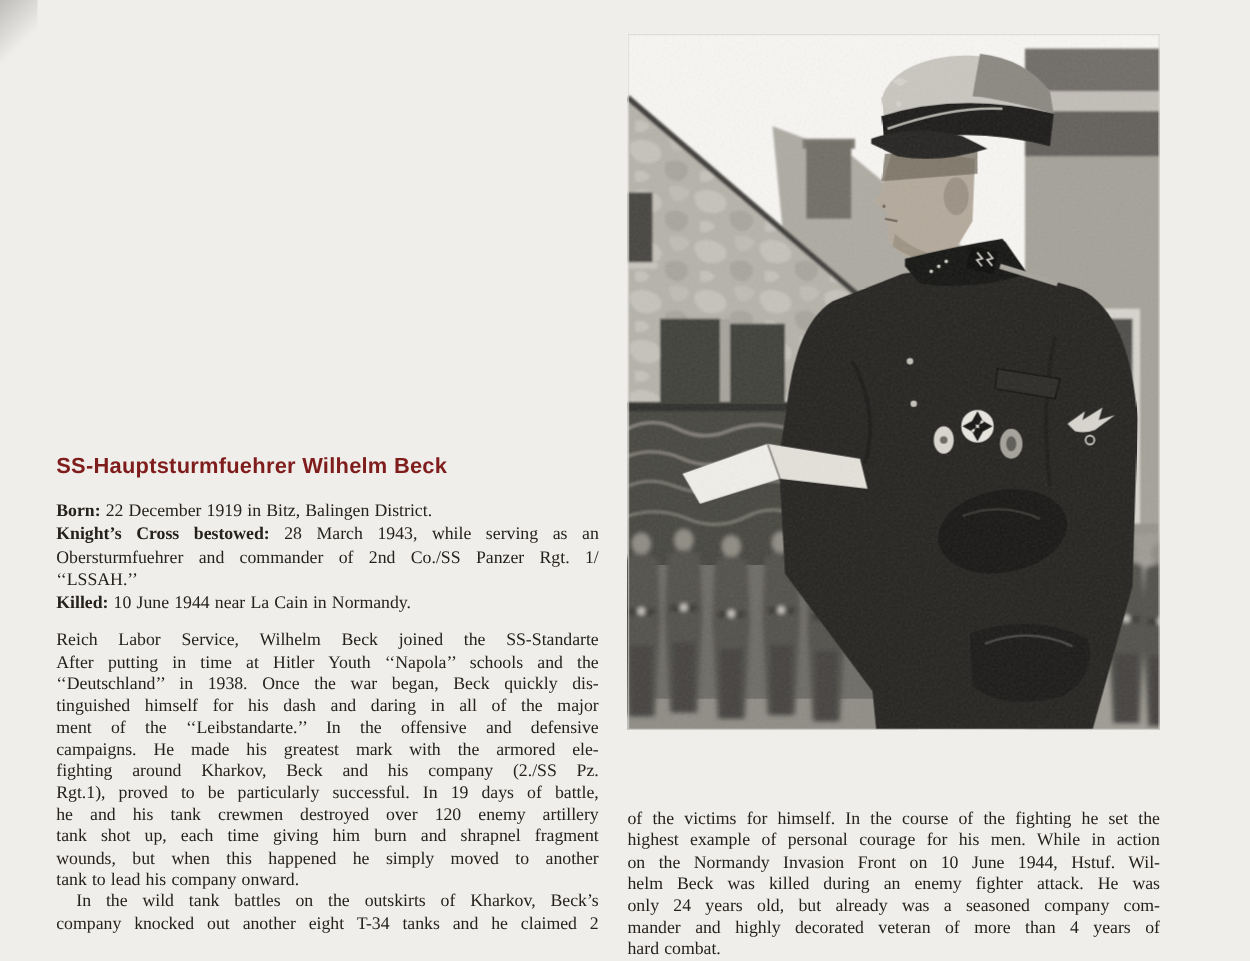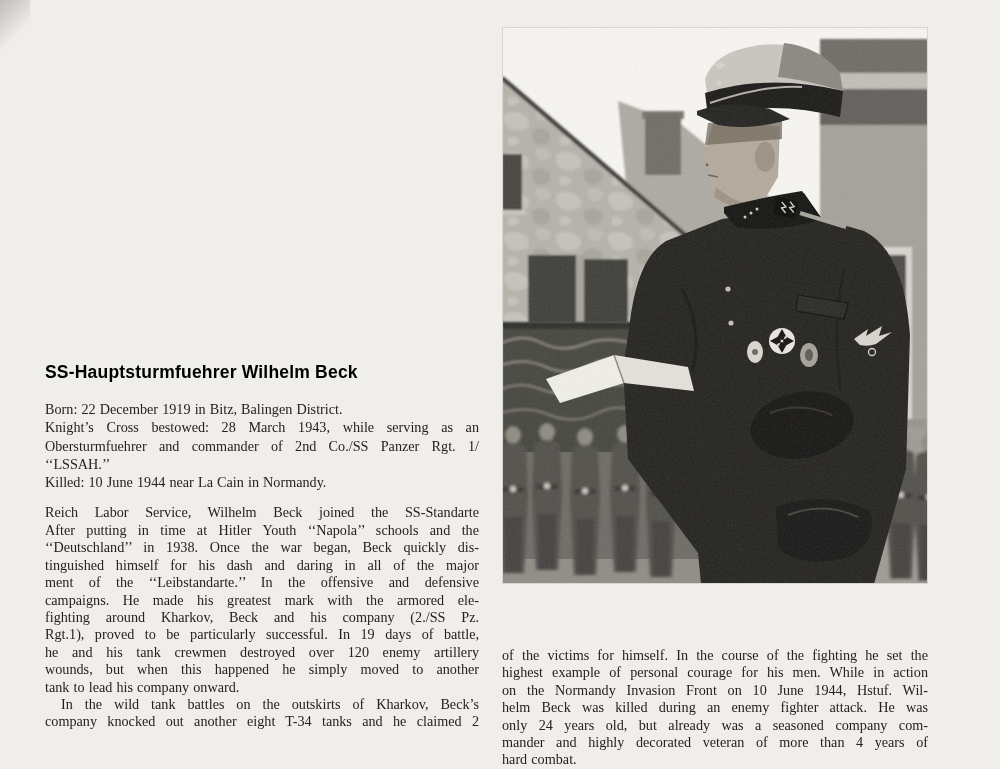--- a/index.html
+++ b/index.html
@@ -10,30 +10,30 @@
     color:#25221e;
   }
   .corner-smudge{
     position:absolute;left:0;top:0;width:30px;height:52px;
     background:linear-gradient(135deg,rgba(88,86,82,.32),rgba(88,86,82,0) 65%);
   }
   #left-col{position:absolute;left:45px;top:363px;width:434px;}
   #right-col{position:absolute;left:502px;top:647px;width:426px;}
   h1{
     font-family:"Liberation Sans","DejaVu Sans",sans-serif;
-    font-size:17.5px;line-height:18px;margin:0 0 19px 0;color:#000000;
+    font-size:17.5px;line-height:18px;margin:0 0 19px 0;color:#7f1d1d;
     letter-spacing:.2px;
   }
   .facts{font-size:14.2px;line-height:18.3px;}
   .bodytxt{font-size:14.2px;line-height:17.4px;}
   #left-body{margin-top:13px;}
   .tline{text-align:justify;word-spacing:.04em;}
   .tline.j{text-align-last:justify;}
   .tline.ind{text-indent:16px;}
-  .tline b{font-weight:normal;}
+  .tline b{font-weight:bold;}
   #photo-wrap{position:absolute;left:502px;top:27px;width:426px;height:557px;}
   svg{display:block;}
 </style>
 </head>
 <body>
 
 <div class="corner-smudge"></div>
 
 <div id="left-col">
   <h1>SS-Hauptsturmfuehrer Wilhelm Beck</h1>
@@ -47,20 +47,21 @@
   <div id="left-body" class="bodytxt">
       <div class="tline j">Reich Labor Service, Wilhelm Beck joined the SS-Standarte</div>
       <div class="tline j">After putting in time at Hitler Youth ‘‘Napola’’ schools and the</div>
       <div class="tline j">‘‘Deutschland’’ in 1938. Once the war began, Beck quickly dis-</div>
       <div class="tline j">tinguished himself for his dash and daring in all of the major</div>
       <div class="tline j">ment of the ‘‘Leibstandarte.’’ In the offensive and defensive</div>
       <div class="tline j">campaigns. He made his greatest mark with the armored ele-</div>
       <div class="tline j">fighting around Kharkov, Beck and his company (2./SS Pz.</div>
       <div class="tline j">Rgt.1), proved to be particularly successful. In 19 days of battle,</div>
       <div class="tline j">he and his tank crewmen destroyed over 120 enemy artillery</div>
+      <div class="tline j">tank shot up, each time giving him burn and shrapnel fragment</div>
       <div class="tline j">wounds, but when this happened he simply moved to another</div>
       <div class="tline">tank to lead his company onward.</div>
       <div class="tline j ind">In the wild tank battles on the outskirts of Kharkov, Beck’s</div>
       <div class="tline j">company knocked out another eight T-34 tanks and he claimed 2</div>
     </div>
 </div>
 
 <div id="right-col">
   <div id="right-body" class="bodytxt">
       <div class="tline j">of the victims for himself. In the course of the fighting he set the</div>

